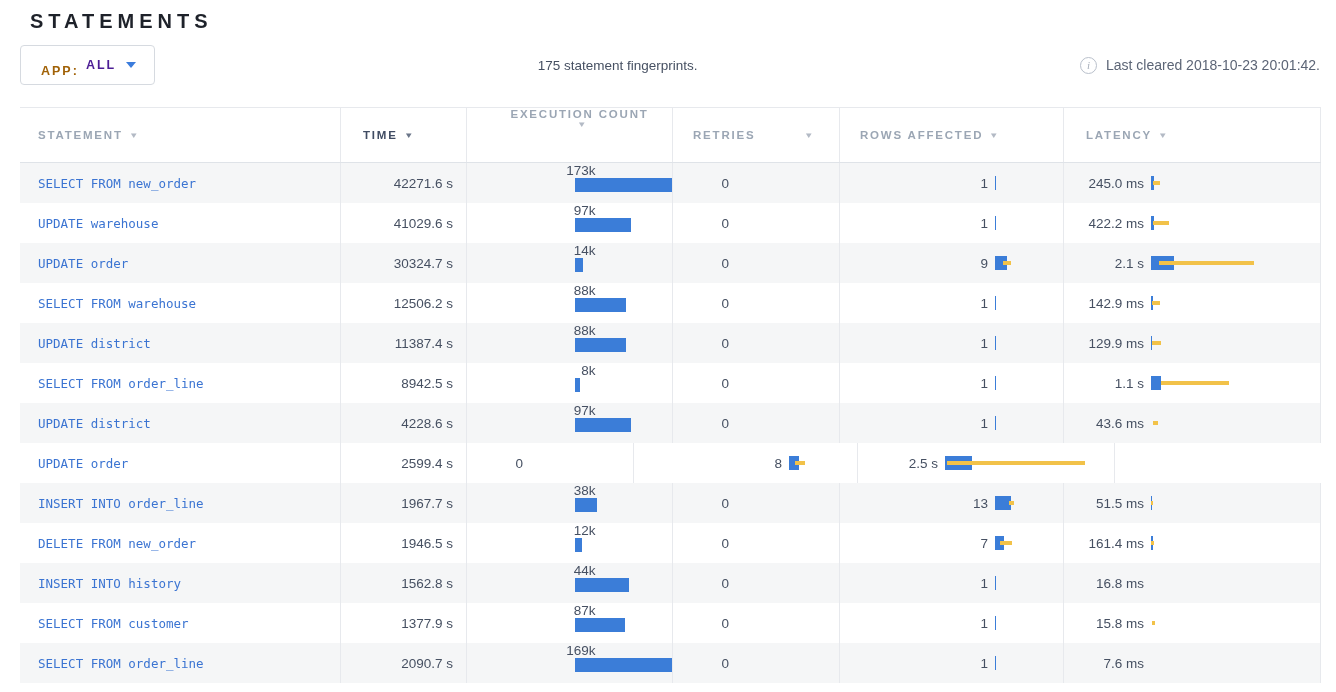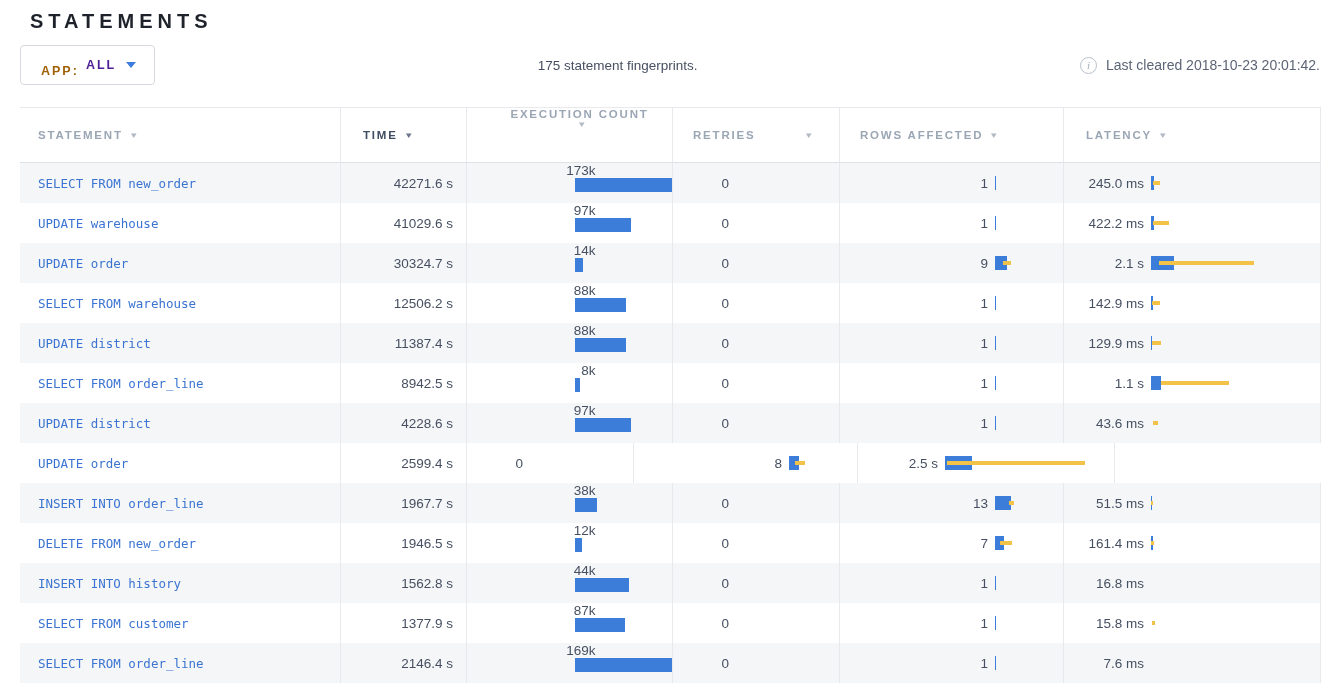--- a/index.html
+++ b/index.html
@@ -483,21 +483,21 @@
         <i class="bar-dev" style="left: 1px; width: 3px; background: rgb(242, 194, 73);"></i>
       </span>
     </div>
   </div>
 
   <div class="tr alt">
     <div class="td col-statement">
       <a class="stmt">SELECT FROM order_line</a>
     </div>
     <div class="td col-time">
-      <span class="numtxt">2146.4 s</span>
+      <span class="numtxt">2090.7 s</span>
     </div>
     <div class="td col-count">
       <span class="numtxt">169k</span>
       <span class="barbox">
         <i class="bar-mean" style="width: 98px; background: rgb(59, 125, 216);"></i>
       </span>
     </div>
     <div class="td col-retries">
       <span class="numtxt">0</span>
     </div>

